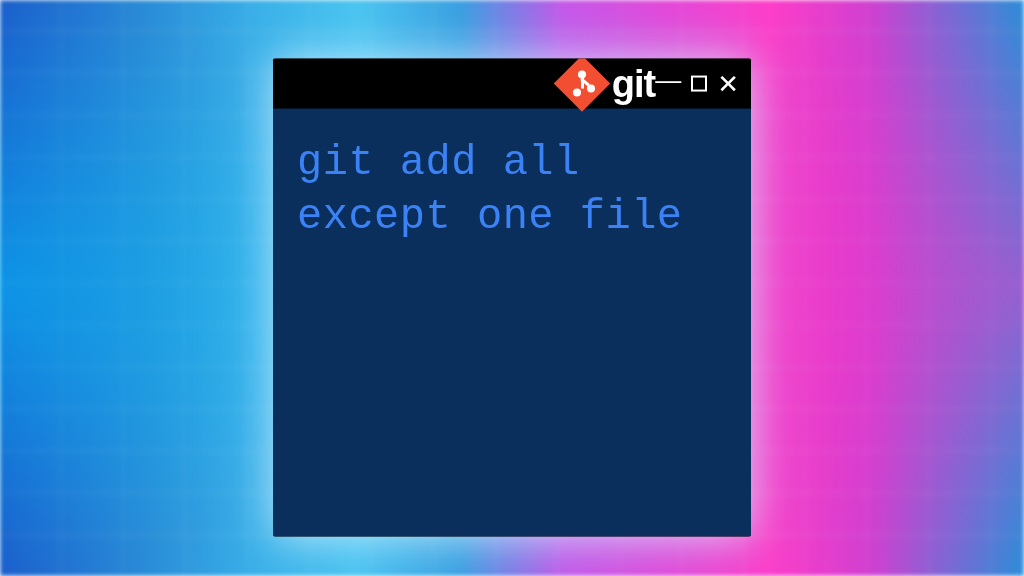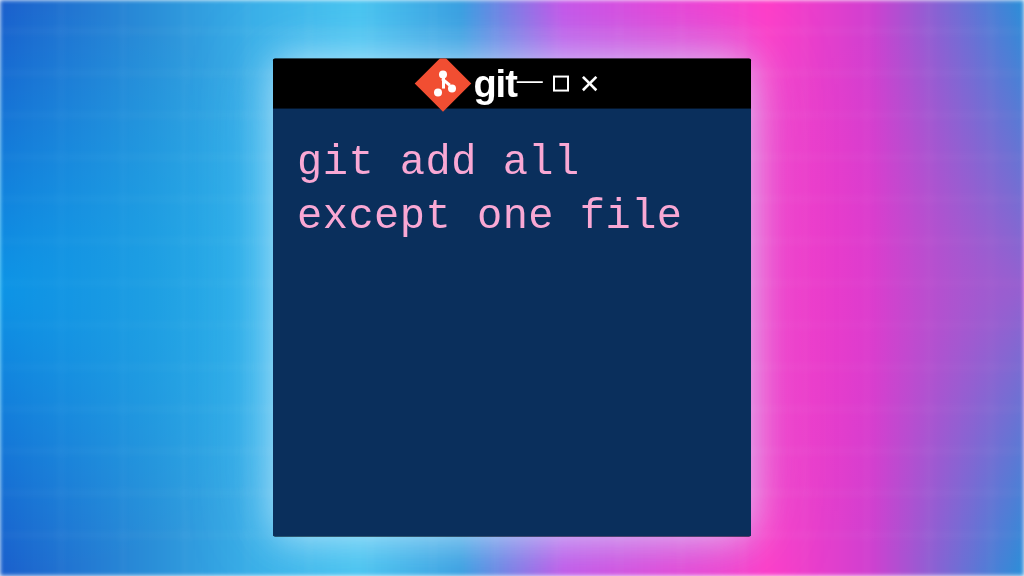--- a/index.html
+++ b/index.html
@@ -74,21 +74,21 @@
       box-shadow: 0 0 40px rgba(255,255,255,0.6), 0 0 80px rgba(100,200,255,0.4);
       overflow: hidden;
     }
     
     
     .titlebar {
       height: 50px;
       background: #000;
       display: flex;
       align-items: center;
-      justify-content: center;
+      justify-content: flex-end;
       padding: 0 12px;
     }
     
     .titlebar-left {
       display: flex;
       align-items: center;
       gap: 4px;
     }
     
     .git-logo {
@@ -172,21 +172,21 @@
     }
     
     
     .terminal-body {
       height: calc(100% - 50px);
       background: #0a2f5c;
       padding: 28px 24px;
     }
     
     .terminal-text {
-      color: #f9a8d4;
+      color: #3b82f6;
       font-size: 42px;
       font-family: 'Consolas', 'Menlo', 'Courier New', monospace;
       line-height: 1.28;
       white-space: pre-wrap;
       word-break: break-word;
       letter-spacing: 0.5px;
     }
   </style>
 </head>
 <body>

